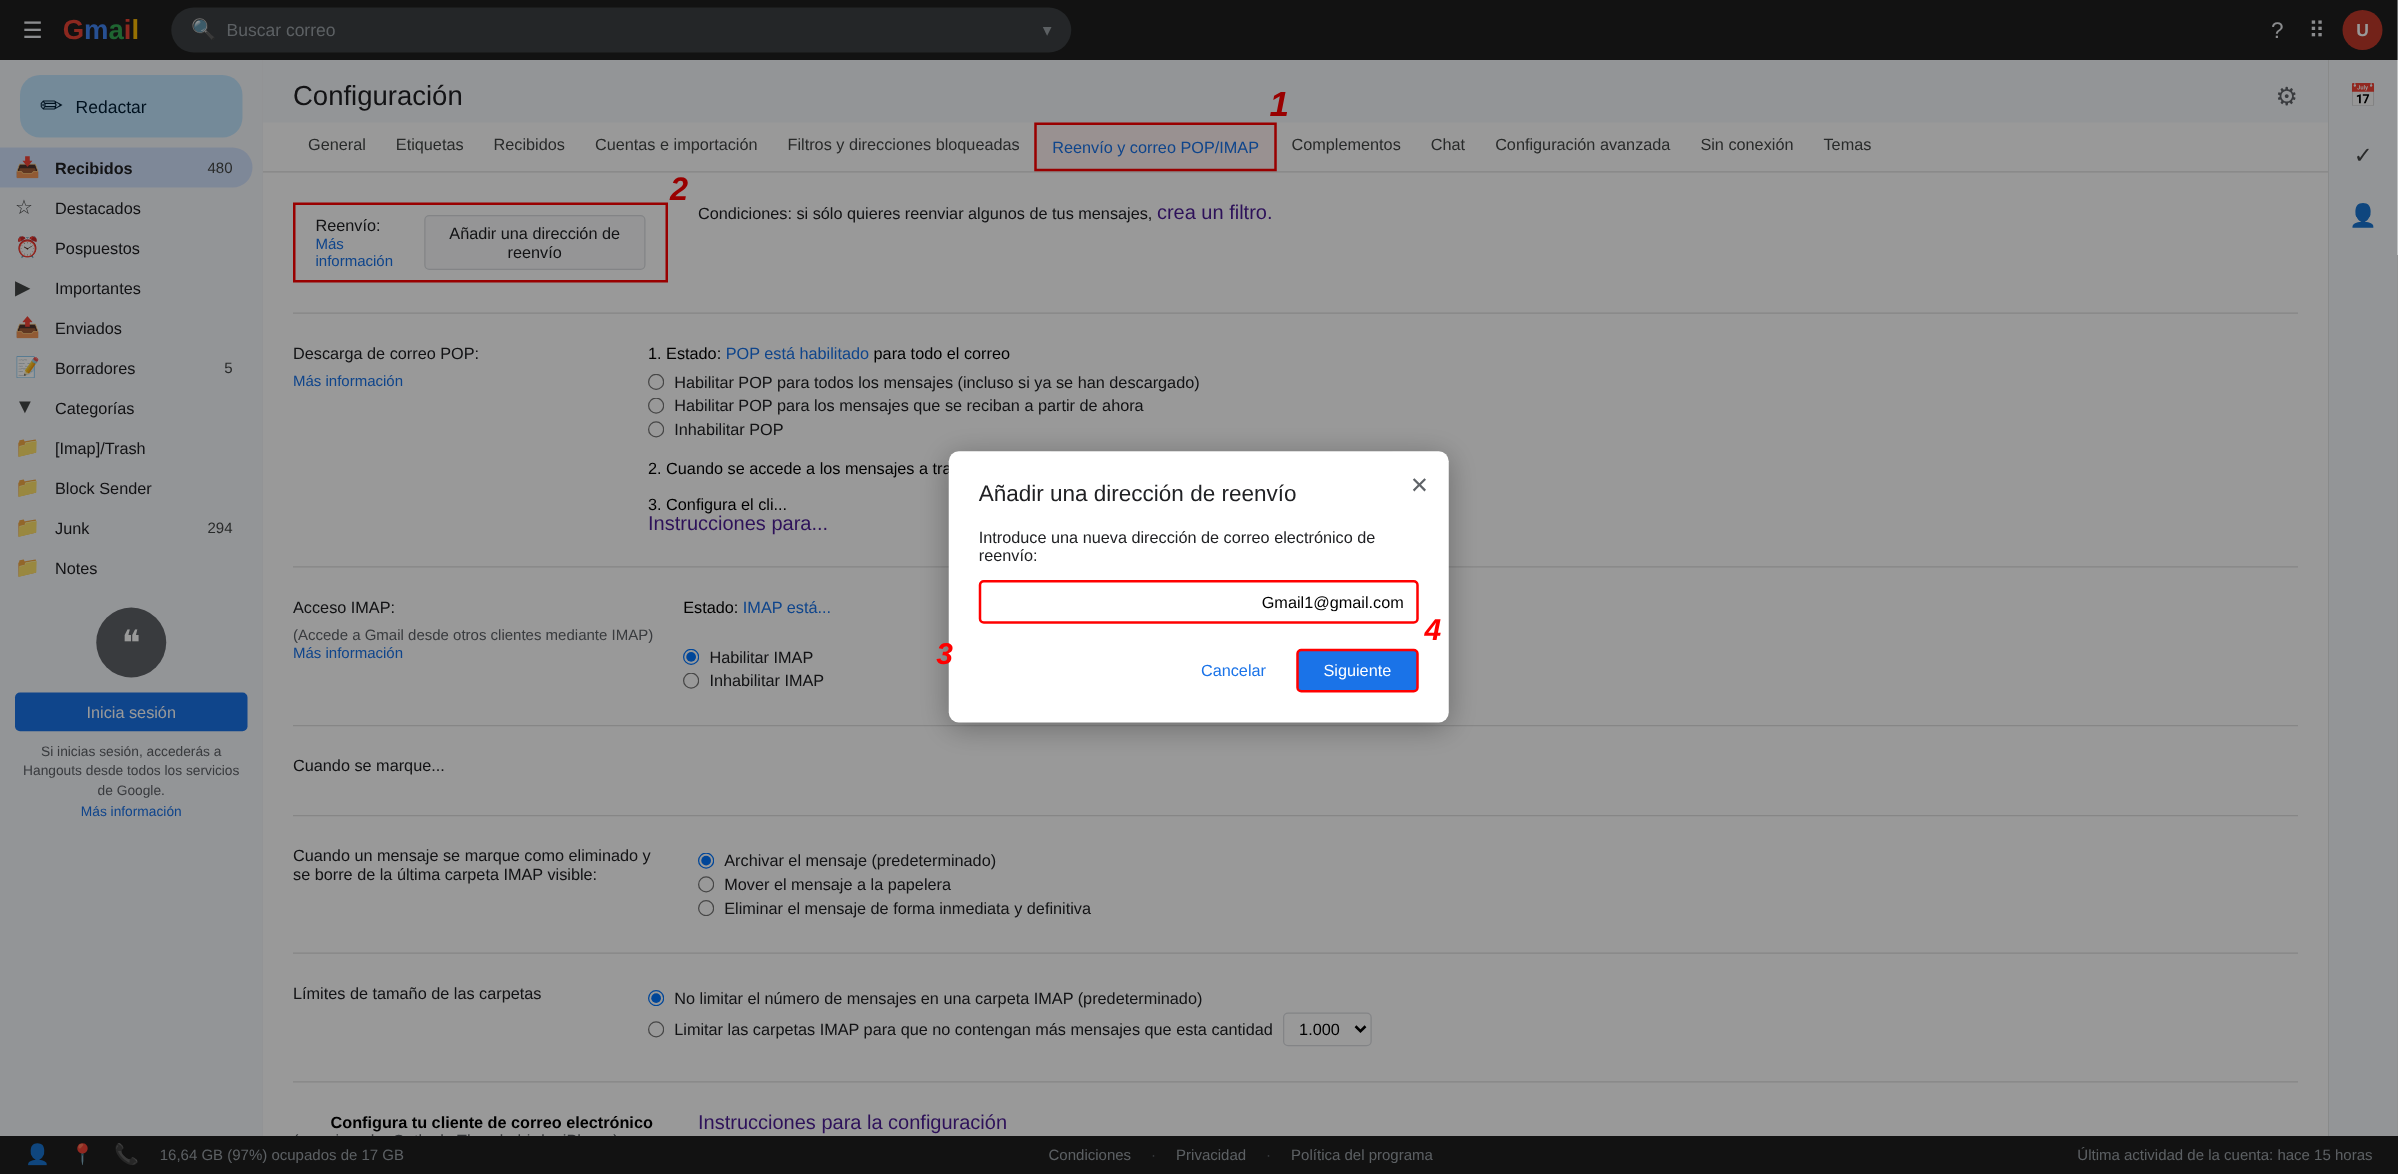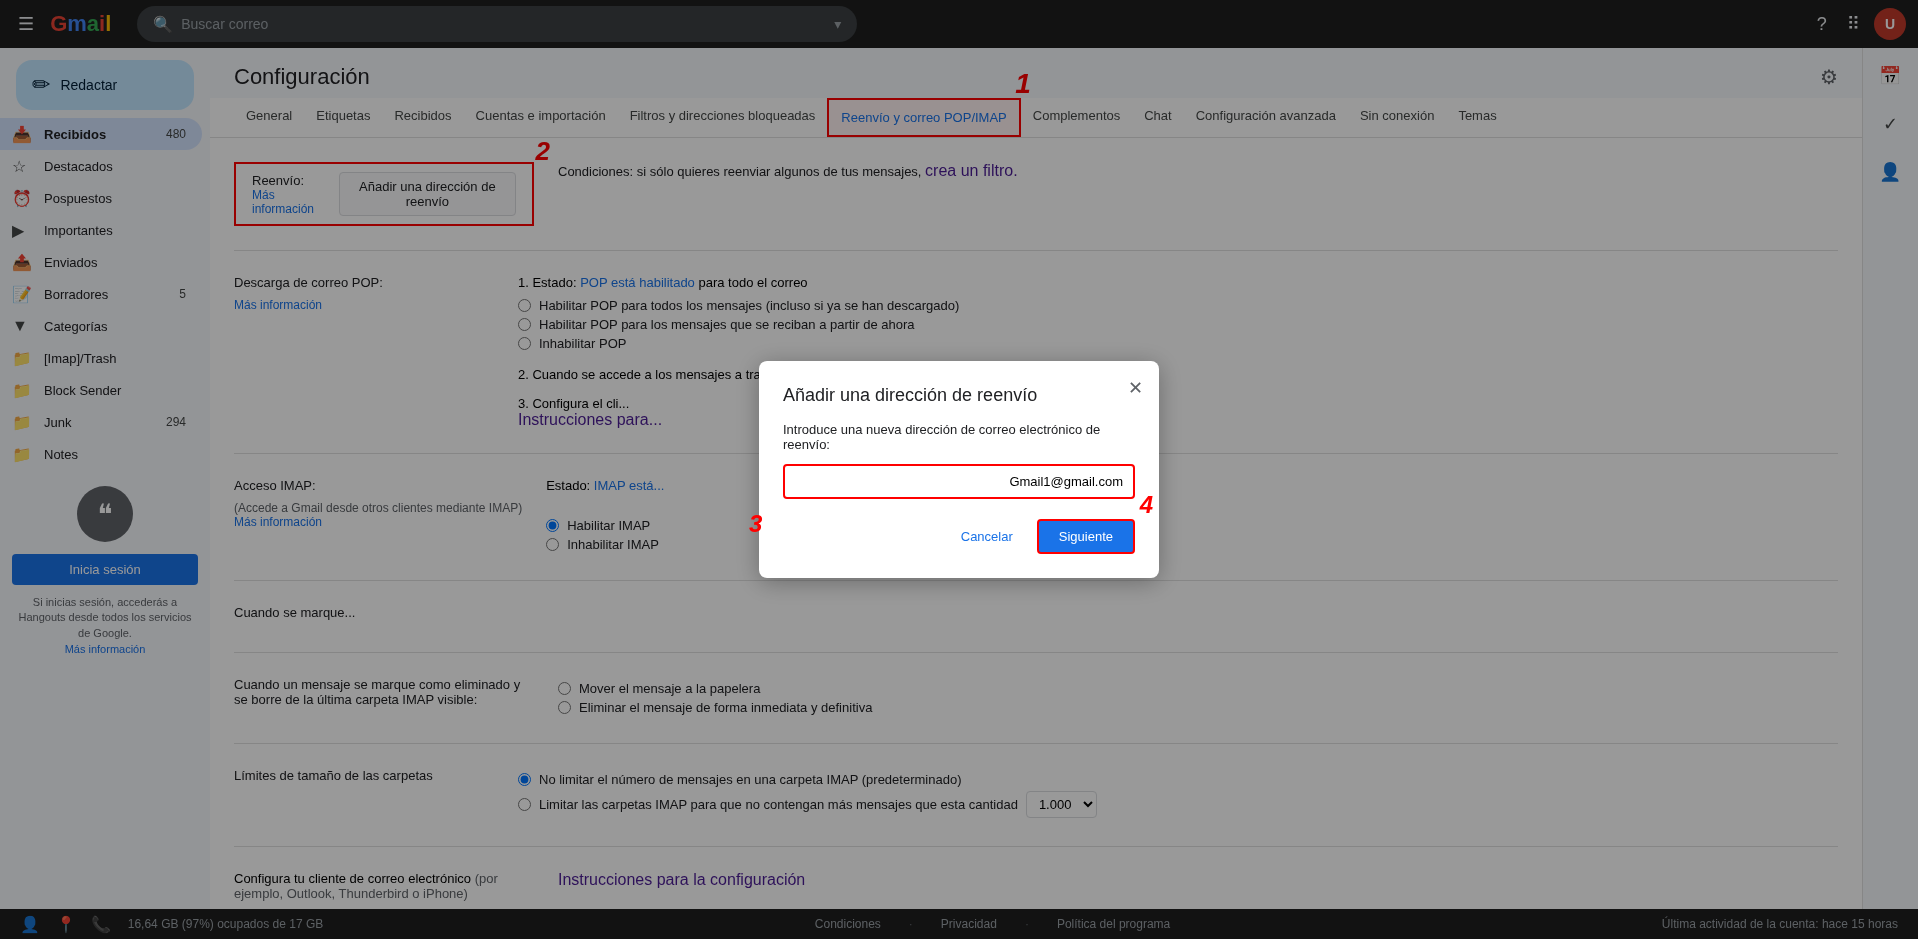--- a/index.html
+++ b/index.html
@@ -249,21 +249,21 @@
       background: #1f1f1f;
       position: fixed;
       bottom: 0; left: 0; right: 0;
       display: flex;
       align-items: center;
       justify-content: space-between;
       padding: 0 20px;
       color: #9aa0a6;
       font-size: 12px;
     }
-    .bottom-links { display: flex; gap: 28px; text-align: center; }
+    .bottom-links { display: flex; gap: 16px; text-align: center; }
     .bottom-link { color: #9aa0a6; cursor: pointer; text-decoration: none; }
     .bottom-icons { display: flex; gap: 16px; align-items: center; }
     .bottom-icon { color: #9aa0a6; font-size: 16px; cursor: pointer; }
 
     
     .modal-overlay {
       position: fixed;
       top: 0; left: 0; right: 0; bottom: 0;
       background: rgba(0,0,0,0.4);
       display: flex;
@@ -570,20 +570,24 @@
         </div>
       </div>
 
       <div class="content-section">
         <div class="content-row">
           <div class="content-left">
             <div class="content-section-title">Cuando un mensaje se marque como eliminado y se borre de la última carpeta IMAP visible:</div>
           </div>
           <div class="content-right">
             <div class="radio-item">
+              <input type="radio" name="deleted" checked="" style="">
+              <span>Archivar el mensaje (predeterminado)</span>
+            </div>
+            <div class="radio-item">
               <input type="radio" name="deleted" style="">
               <span>Mover el mensaje a la papelera</span>
             </div>
             <div class="radio-item">
               <input type="radio" name="deleted" style="">
               <span>Eliminar el mensaje de forma inmediata y definitiva</span>
             </div>
           </div>
         </div>
       </div>
@@ -605,21 +609,21 @@
                 <option>1.000</option>
               </select>
             </div>
           </div>
         </div>
       </div>
 
       <div class="content-section">
         <div class="content-row">
           <div class="content-left">
-            <span style="font-size:13px; font-weight:400;">Configura tu cliente de correo electrónico</span>
+            <span style="font-size:13px; font-weight:700;margin-left:30px;">Configura tu cliente de correo electrónico</span>
             <span style="font-size:13px; color:#5f6368;">(por ejemplo, Outlook, Thunderbird o iPhone)</span>
           </div>
           <div class="content-right">
             <a class="blue-link">Instrucciones para la configuración</a>
           </div>
         </div>
       </div>
 
     </div>
   </div>

